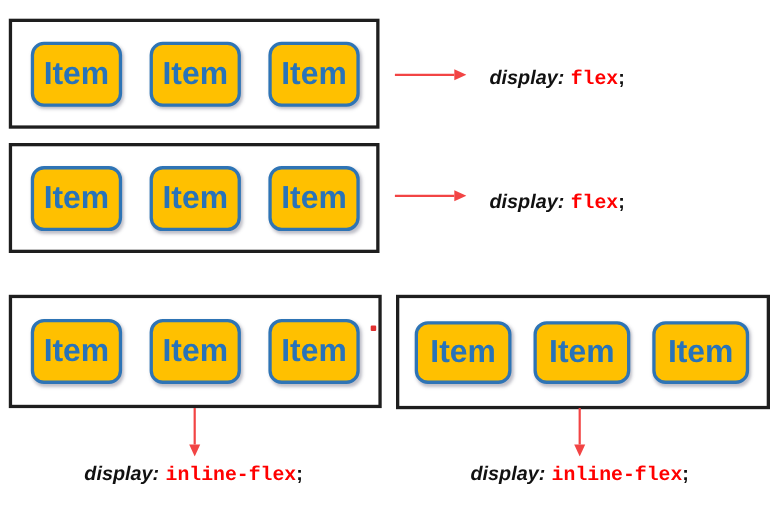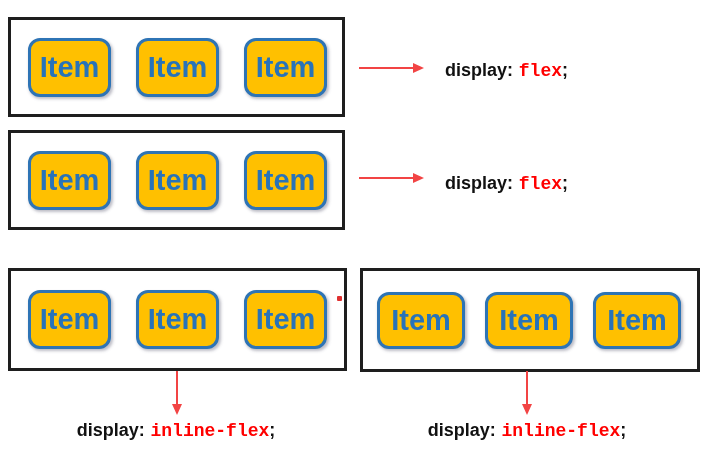--- a/index.html
+++ b/index.html
@@ -62,21 +62,21 @@
     font-weight: bold;
     font-size: 18px;
     line-height: 22px;
     color: var(--code-text);
     white-space: nowrap;
   }
   .t1 { left: 445px; top: 59px; }
   .t2 { left: 445px; top: 172px; }
   .t3 { left: 176px; top: 419px; transform: translateX(-50%); }
   .t4 { left: 527px; top: 419px; transform: translateX(-50%); }
-  .code .prop { margin-right: 0.32em; }
+  .code .prop { margin-right: 0.32em; font-style: italic; }
   .code .val { color: var(--code-value); font-family: Liberation Mono, monospace; }
   .red-dot {
     position: absolute;
     left: 337px; top: 296px;
     width: 5px; height: 5px;
     background: var(--red-dot);
     border-radius: 1px;
   }
 </style>
 </head>

